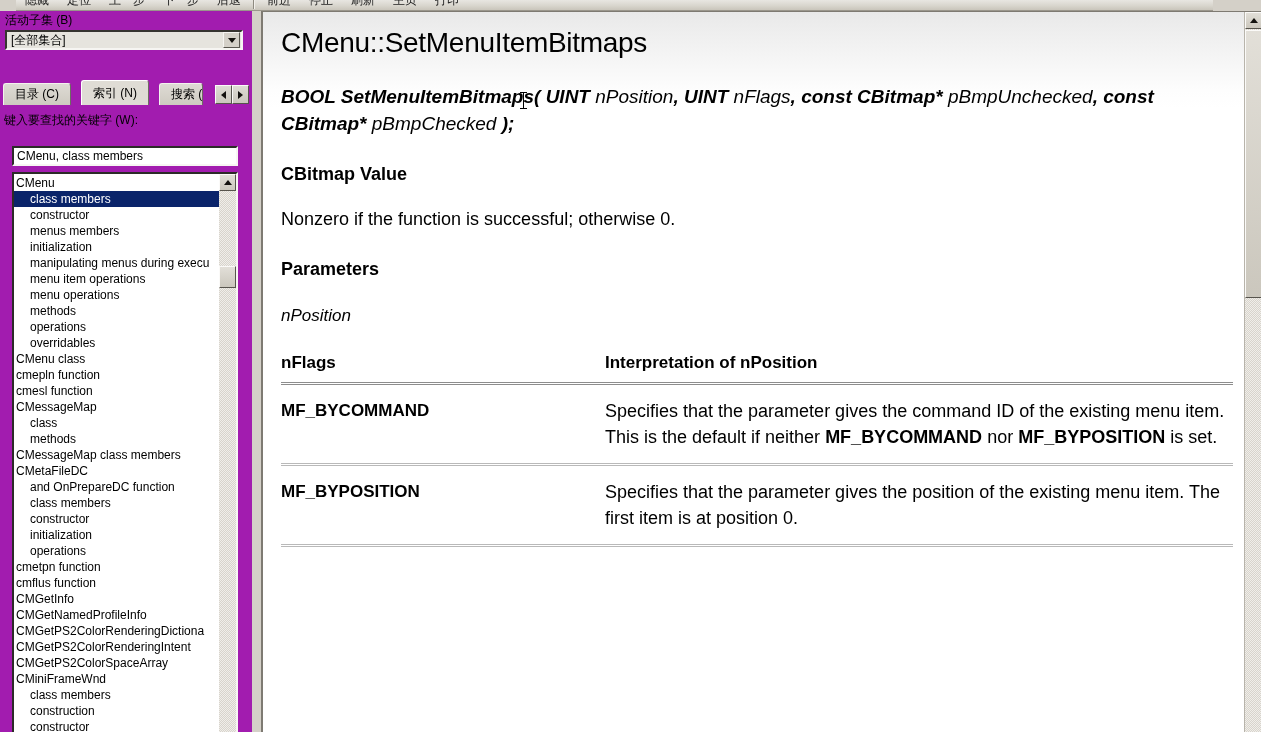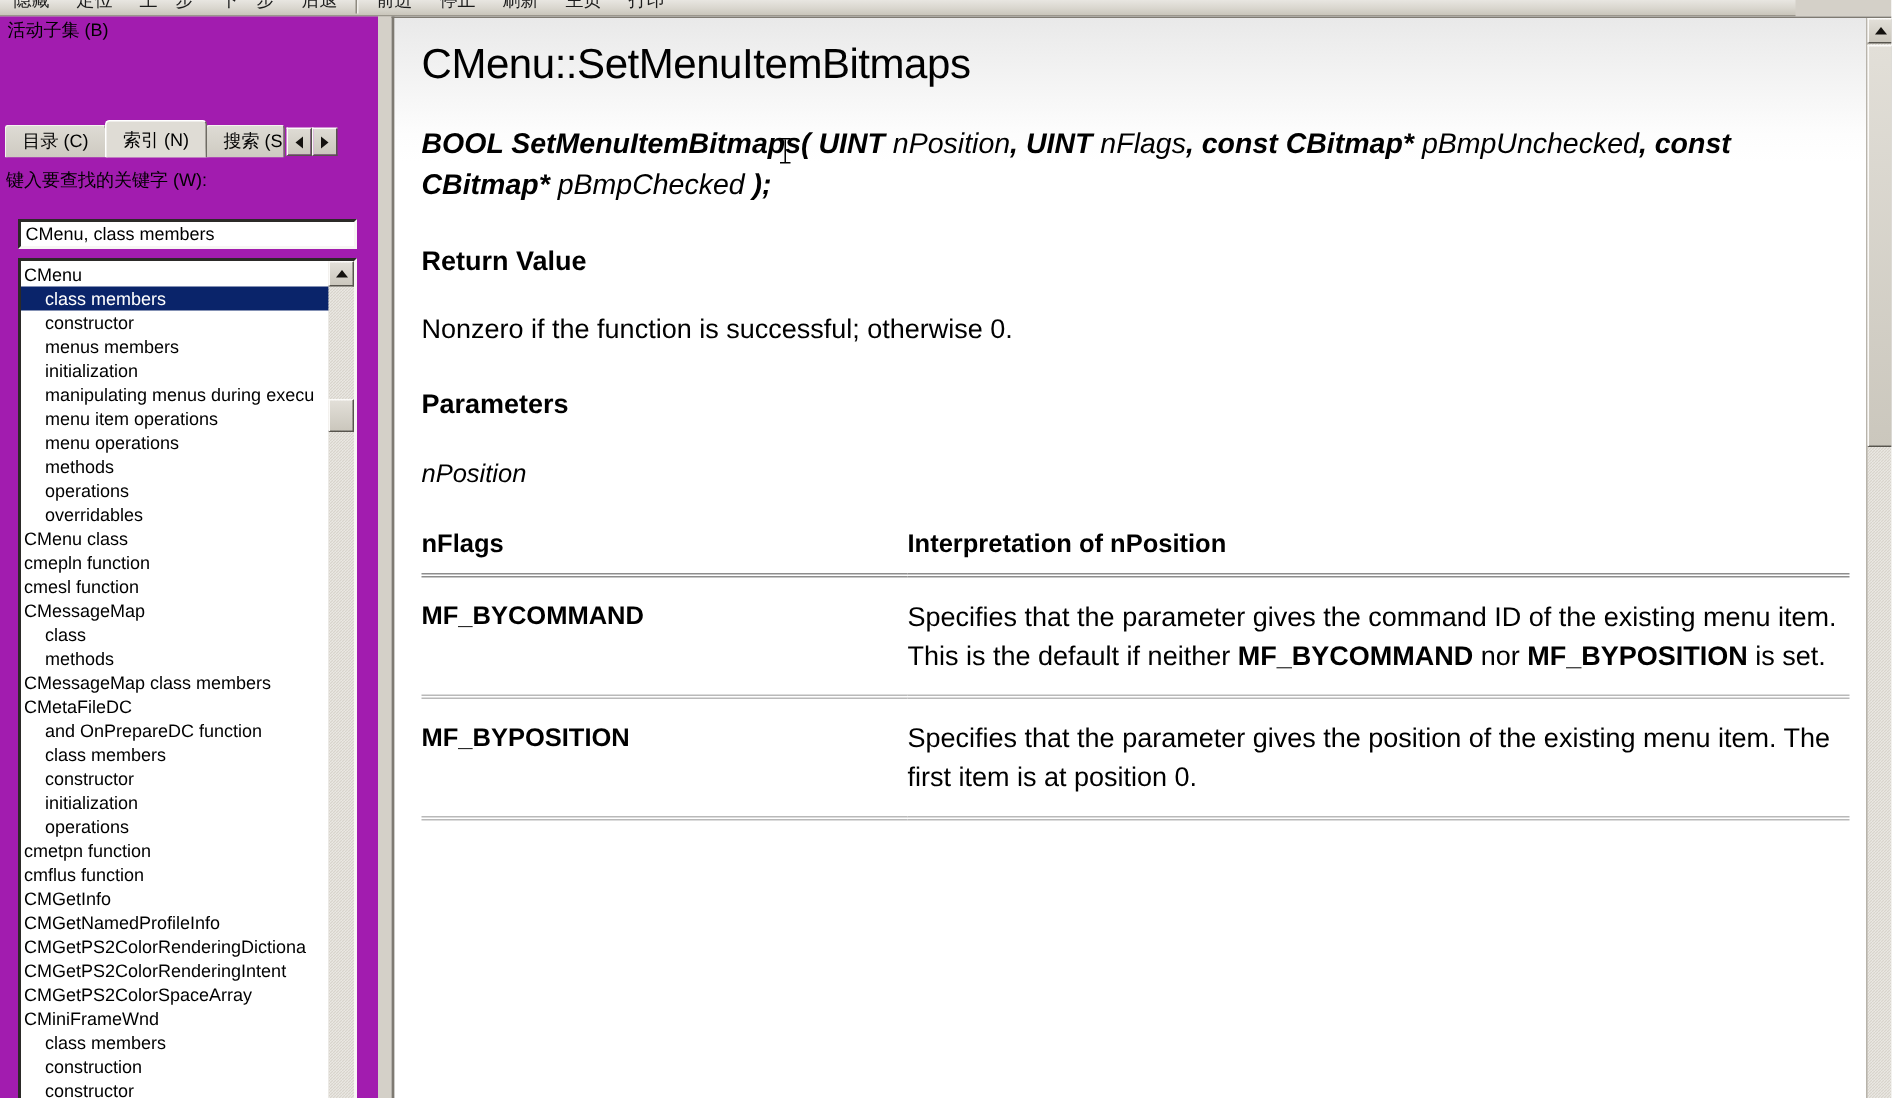--- a/index.html
+++ b/index.html
@@ -14,21 +14,21 @@
   #app {
     position: relative;
     width: 1261px;
     height: 732px;
     background: #d4d0c8;
   }
 
   
   .toolbar-strip {
     position: absolute;
-    left: 0; top: 0;
+    left: 16px; top: 0;
     width: 1197px; height: 11px;
     background: linear-gradient(to bottom, #e8e6e1 0%, #d9d6ce 55%, #c9c5bb 100%);
     overflow: hidden;
     border-bottom: 1px solid #9a968c;
   }
   .toolbar-strip .tb-inner {
     position: absolute;
     left: 0; top: -12px;
     display: flex;
     align-items: center;
@@ -101,20 +101,21 @@
     border-top: 5px solid #14120f;
   }
 
   
   .tabs {
     position: absolute;
     left: 3px; top: 69px;
     width: 246px; height: 25px;
     display: flex;
     align-items: flex-end;
+    gap: 11px;
   }
   .tab {
     height: 22px;
     padding: 0 11px;
     font-size: 12px;
     color: #000;
     line-height: 21px;
     background: linear-gradient(to bottom, #dedbd4, #cecac1);
     border: 1px solid #f3f2ee;
     border-right-color: #6e6b63;
@@ -414,20 +415,26 @@
       <span class="tb-btn">刷新</span>
       <span class="tb-btn">主页</span>
       <span class="tb-btn">打印</span>
     </div>
   </div>
 
   <div class="nav-pane">
 
     <div class="subset-label">活动子集 (B)</div>
 
+    <div class="subset-combo">
+      <span class="val">[全部集合]</span>
+      <span class="combo-arrow-btn">
+        <span class="tri-down"></span>
+      </span>
+    </div>
 
     <div class="tabs">
       <div class="tab">目录 (C)</div>
       <div class="tab active">索引 (N)</div>
       <div class="tab partial">搜索 (S</div>
       <div class="tab-spin">
         <span class="spin-btn">
           <span class="tri-left"></span>
         </span>
         <span class="spin-btn">
@@ -490,21 +497,21 @@
 
   <div class="content-pane">
     <div class="doc">
 
       <h1 class="doc-title">CMenu::SetMenuItemBitmaps</h1>
 
       <div class="sig">
         <span class="nb">BOOL SetMenuItemBitmaps( UINT </span><i>nPosition</i><span class="nb">, UINT </span><i>nFlags</i><span class="nb">, const CBitmap* </span><i>pBmpUnchecked</i><span class="nb">, const CBitmap* </span><i>pBmpChecked</i><span class="nb"> );</span>
       </div>
 
-      <h2 class="sec">Return Value</h2>
+      <h2 class="sec">CBitmap Value</h2>
       <p class="body">Nonzero if the function is successful; otherwise 0.</p>
 
       <h2 class="sec">Parameters</h2>
 
       <div class="param-name">nPosition</div>
 
       <table class="flags">
         <colgroup>
           <col class="col-a">
             <col class="col-b">

